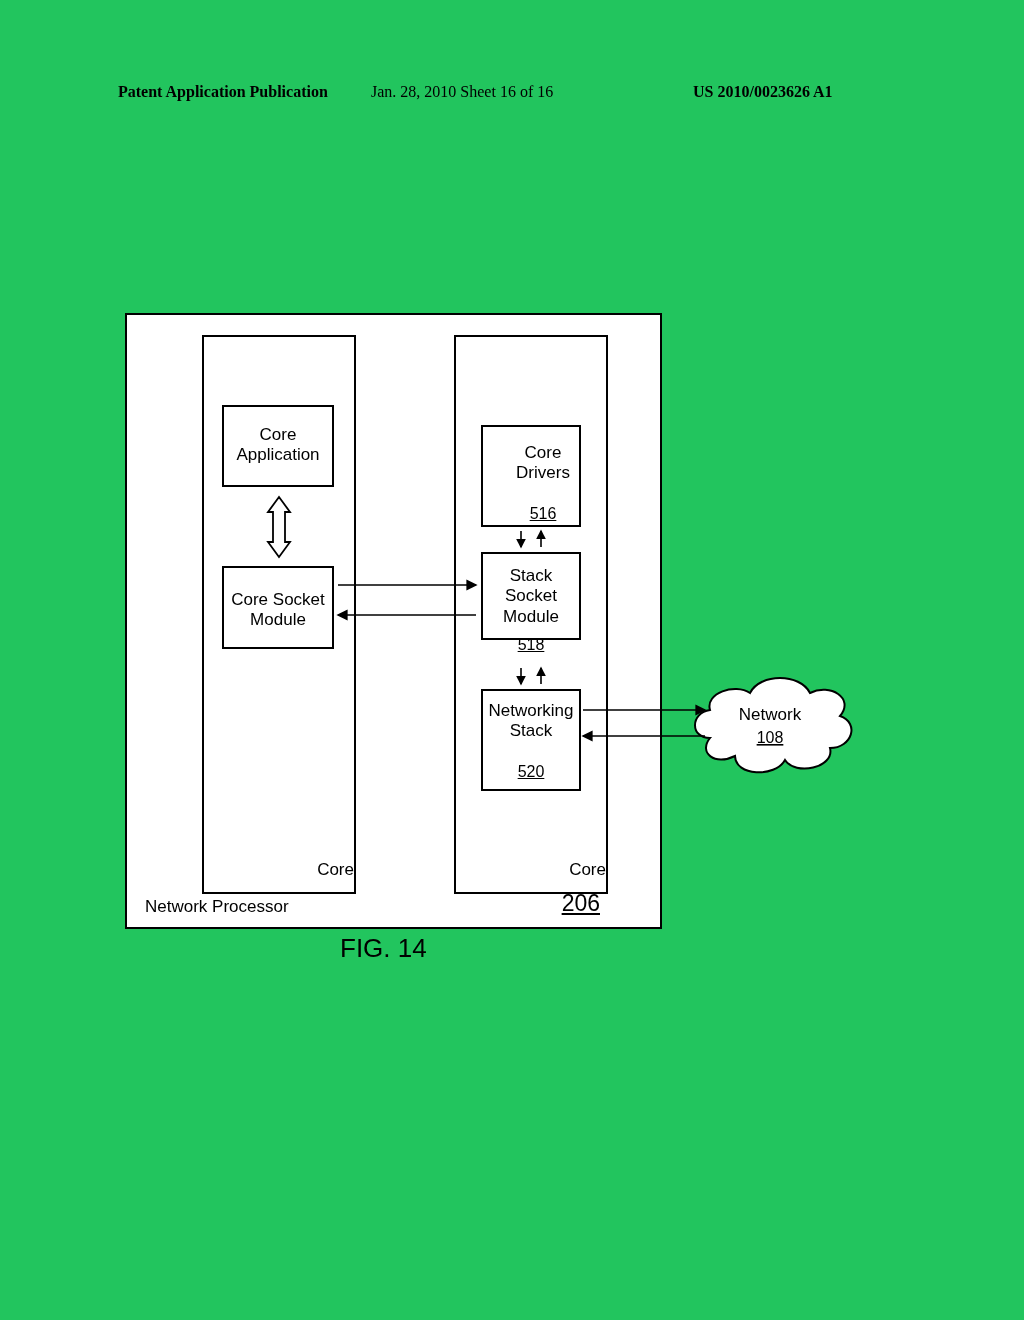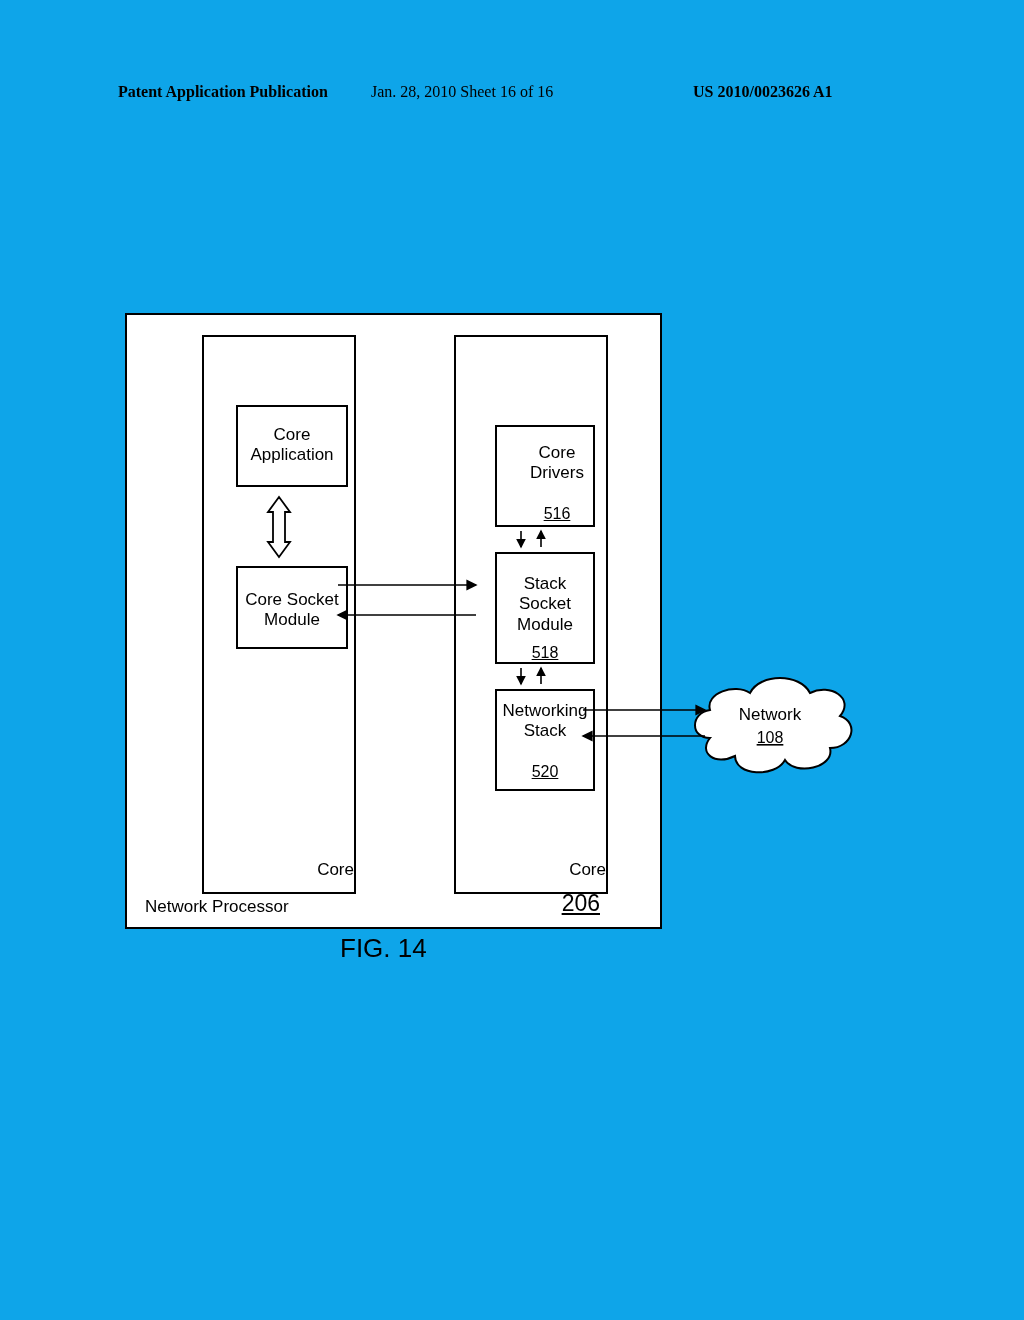--- a/index.html
+++ b/index.html
@@ -5,21 +5,21 @@
   html, body {
     margin: 0;
     padding: 0;
     background: #fff;
     font-family: Arial, Helvetica, sans-serif;
   }
   .page {
     position: relative;
     width: 1024px;
     height: 1320px;
-    background: #0ea5e9;
+    background: #22c55e;
   }
   .header {
     position: absolute;
     top: 83px;
     left: 0;
     width: 1024px;
     height: 20px;
   }
   .hdr-left {
     position: absolute;
@@ -95,21 +95,20 @@
     text-align: right;
     font-size: 17px;
   }
   .sub-box {
     position: absolute;
     border: 2px solid #000;
     background: #fff;
     text-align: center;
     font-size: 17px;
     line-height: 1.2;
-    margin-left: 14px;
   }
   .core-app {
     left: 18px;
     top: 68px;
     width: 112px;
     height: 82px;
     padding-top: 18px;
     box-sizing: border-box;
   }
   .core-sock {
@@ -126,22 +125,22 @@
     width: 100px;
     height: 102px;
     padding-top: 16px;
     box-sizing: border-box;
     padding-left: 24px;
   }
   .stack-sock {
     left: 25px;
     top: 215px;
     width: 100px;
-    height: 112px;
-    padding-top: 20px;
+    height: 88px;
+    padding-top: 12px;
     box-sizing: border-box;
   }
   .net-stack {
     left: 25px;
     top: 352px;
     width: 100px;
     height: 102px;
     padding-top: 10px;
     box-sizing: border-box;
   }

